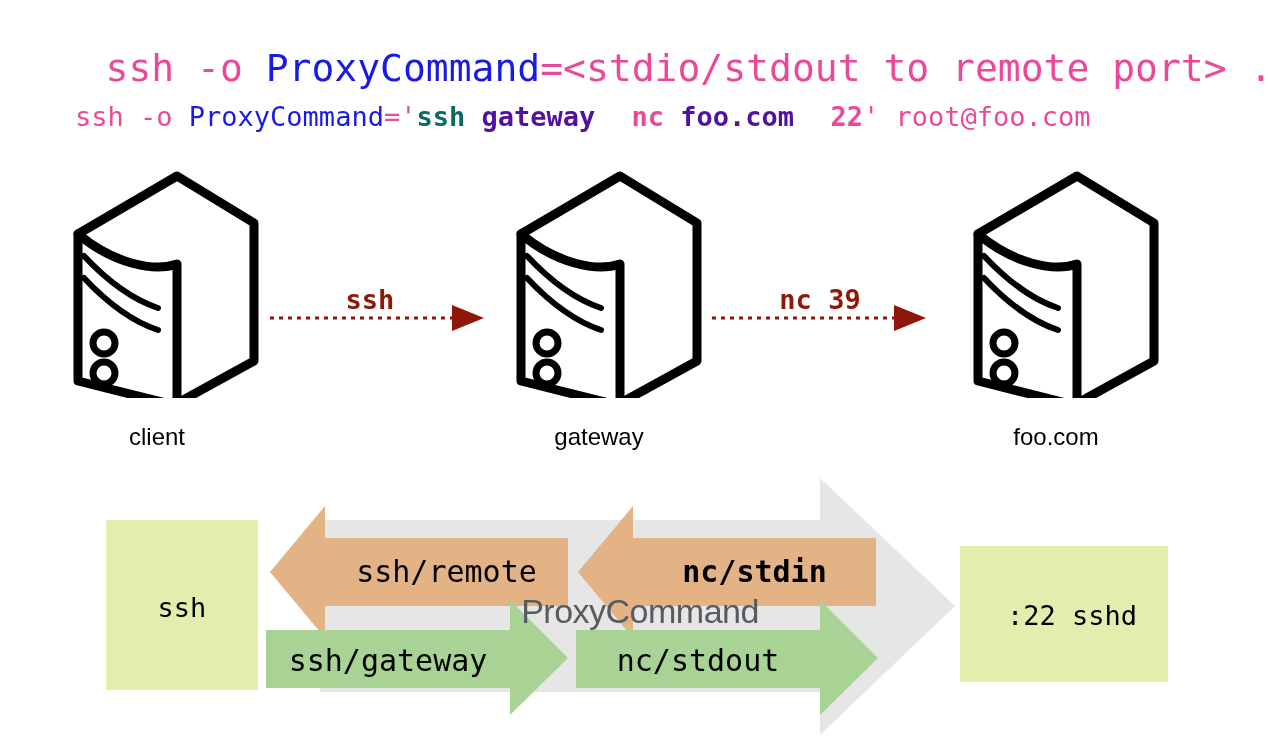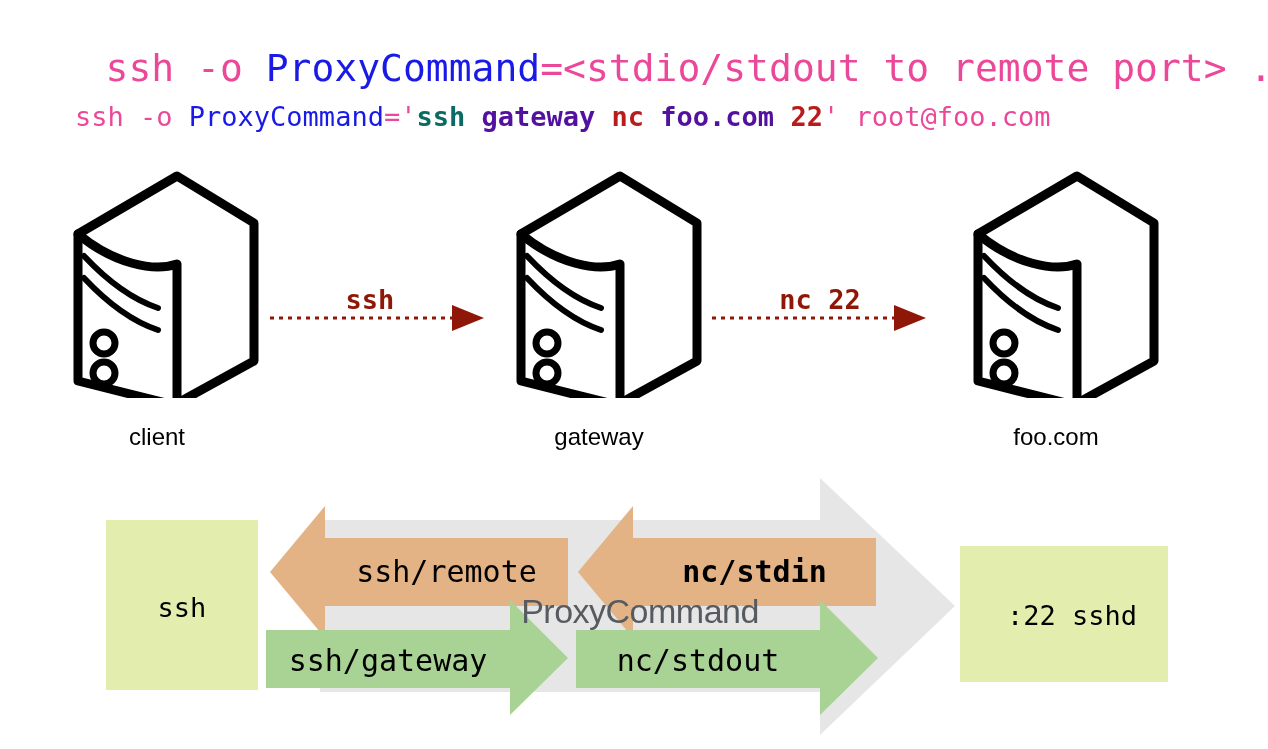--- a/index.html
+++ b/index.html
@@ -26,21 +26,21 @@
     font-size: 38px;
     letter-spacing: 0px;
   }
   #cmd-example {
     left: 10px; top: 70px;
     font-size: 27px;
   }
   .tok-blue   { color: #1a1ae6; }
   .tok-teal   { color: #0b6a63; font-weight: bold; }
   .tok-purple { color: #52119e; font-weight: bold; }
-  .tok-green  { color: #b91c1c; font-weight: bold; }
+  .tok-green  { color: #ec4899; font-weight: bold; margin-left: 20px; }
   .tok-black  { color: #ec4899; }
 
   
   .server { position: absolute; width: 200px; height: 230px; }
   .server svg { display: block; width: 200px; height: 230px; }
   .node-label {
     position: absolute;
     width: 240px;
     text-align: center;
     font-family: "Liberation Sans", sans-serif;
@@ -166,21 +166,21 @@
     </svg>
   </div>
   <div class="link-label" style="left:300px; top:284px; width:140px;">ssh</div>
 
   <div class="link" style="left:710px; top:300px;">
     <svg width="220" height="36" viewBox="0 0 220 36" xmlns="http://www.w3.org/2000/svg">
       <line x1="2" y1="18" x2="186" y2="18" stroke="#8f1707" stroke-width="3" stroke-dasharray="4 5"></line>
       <polygon points="184,5 216,18 184,31" fill="#8f1707"></polygon>
     </svg>
   </div>
-  <div class="link-label" style="left:750px; top:284px; width:140px;">nc 22</div>
+  <div class="link-label" style="left:750px; top:284px; width:140px;">nc 39</div>
 
   <div class="flow">
     <svg width="1268" height="749" viewBox="0 0 1268 749" xmlns="http://www.w3.org/2000/svg">
 
       <polygon points="320,520 820,520 820,478 955,606 820,735 820,692 320,692" fill="#e6e6e6"></polygon>
 
       <rect x="106" y="520" width="152" height="170" fill="#e3edae"></rect>
 
       <rect x="960" y="546" width="208" height="136" fill="#e3edae"></rect>
 

